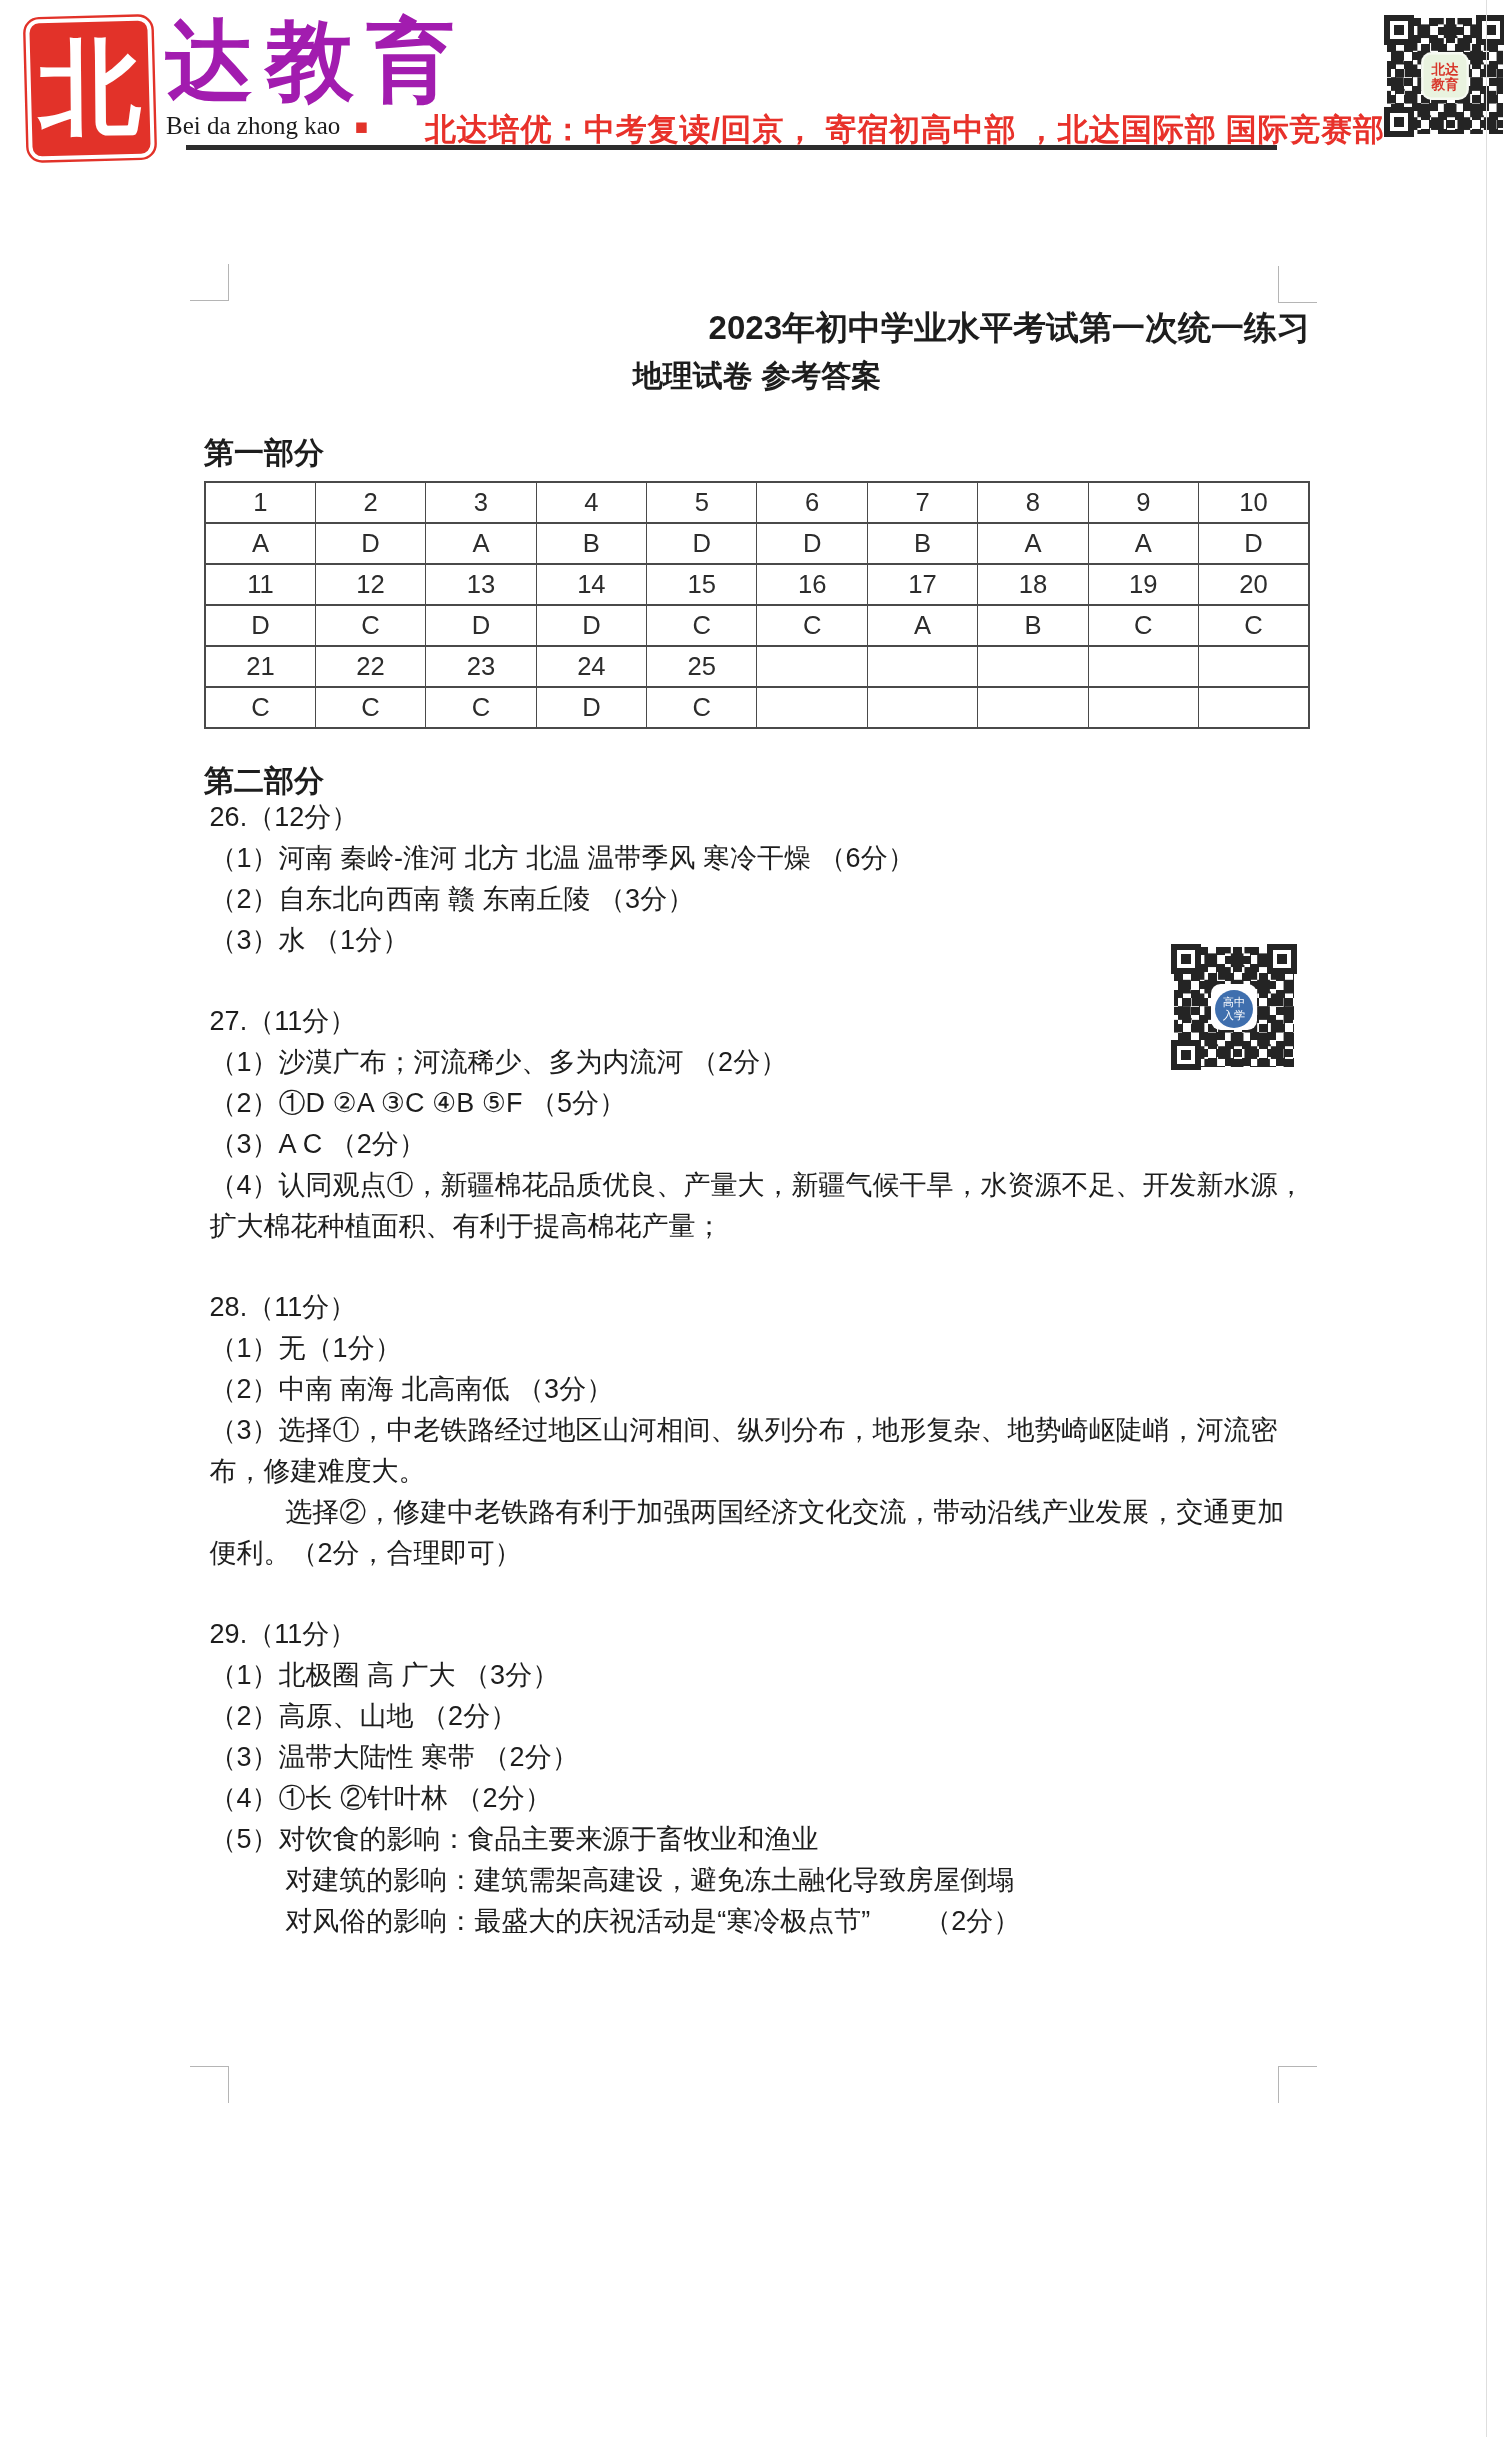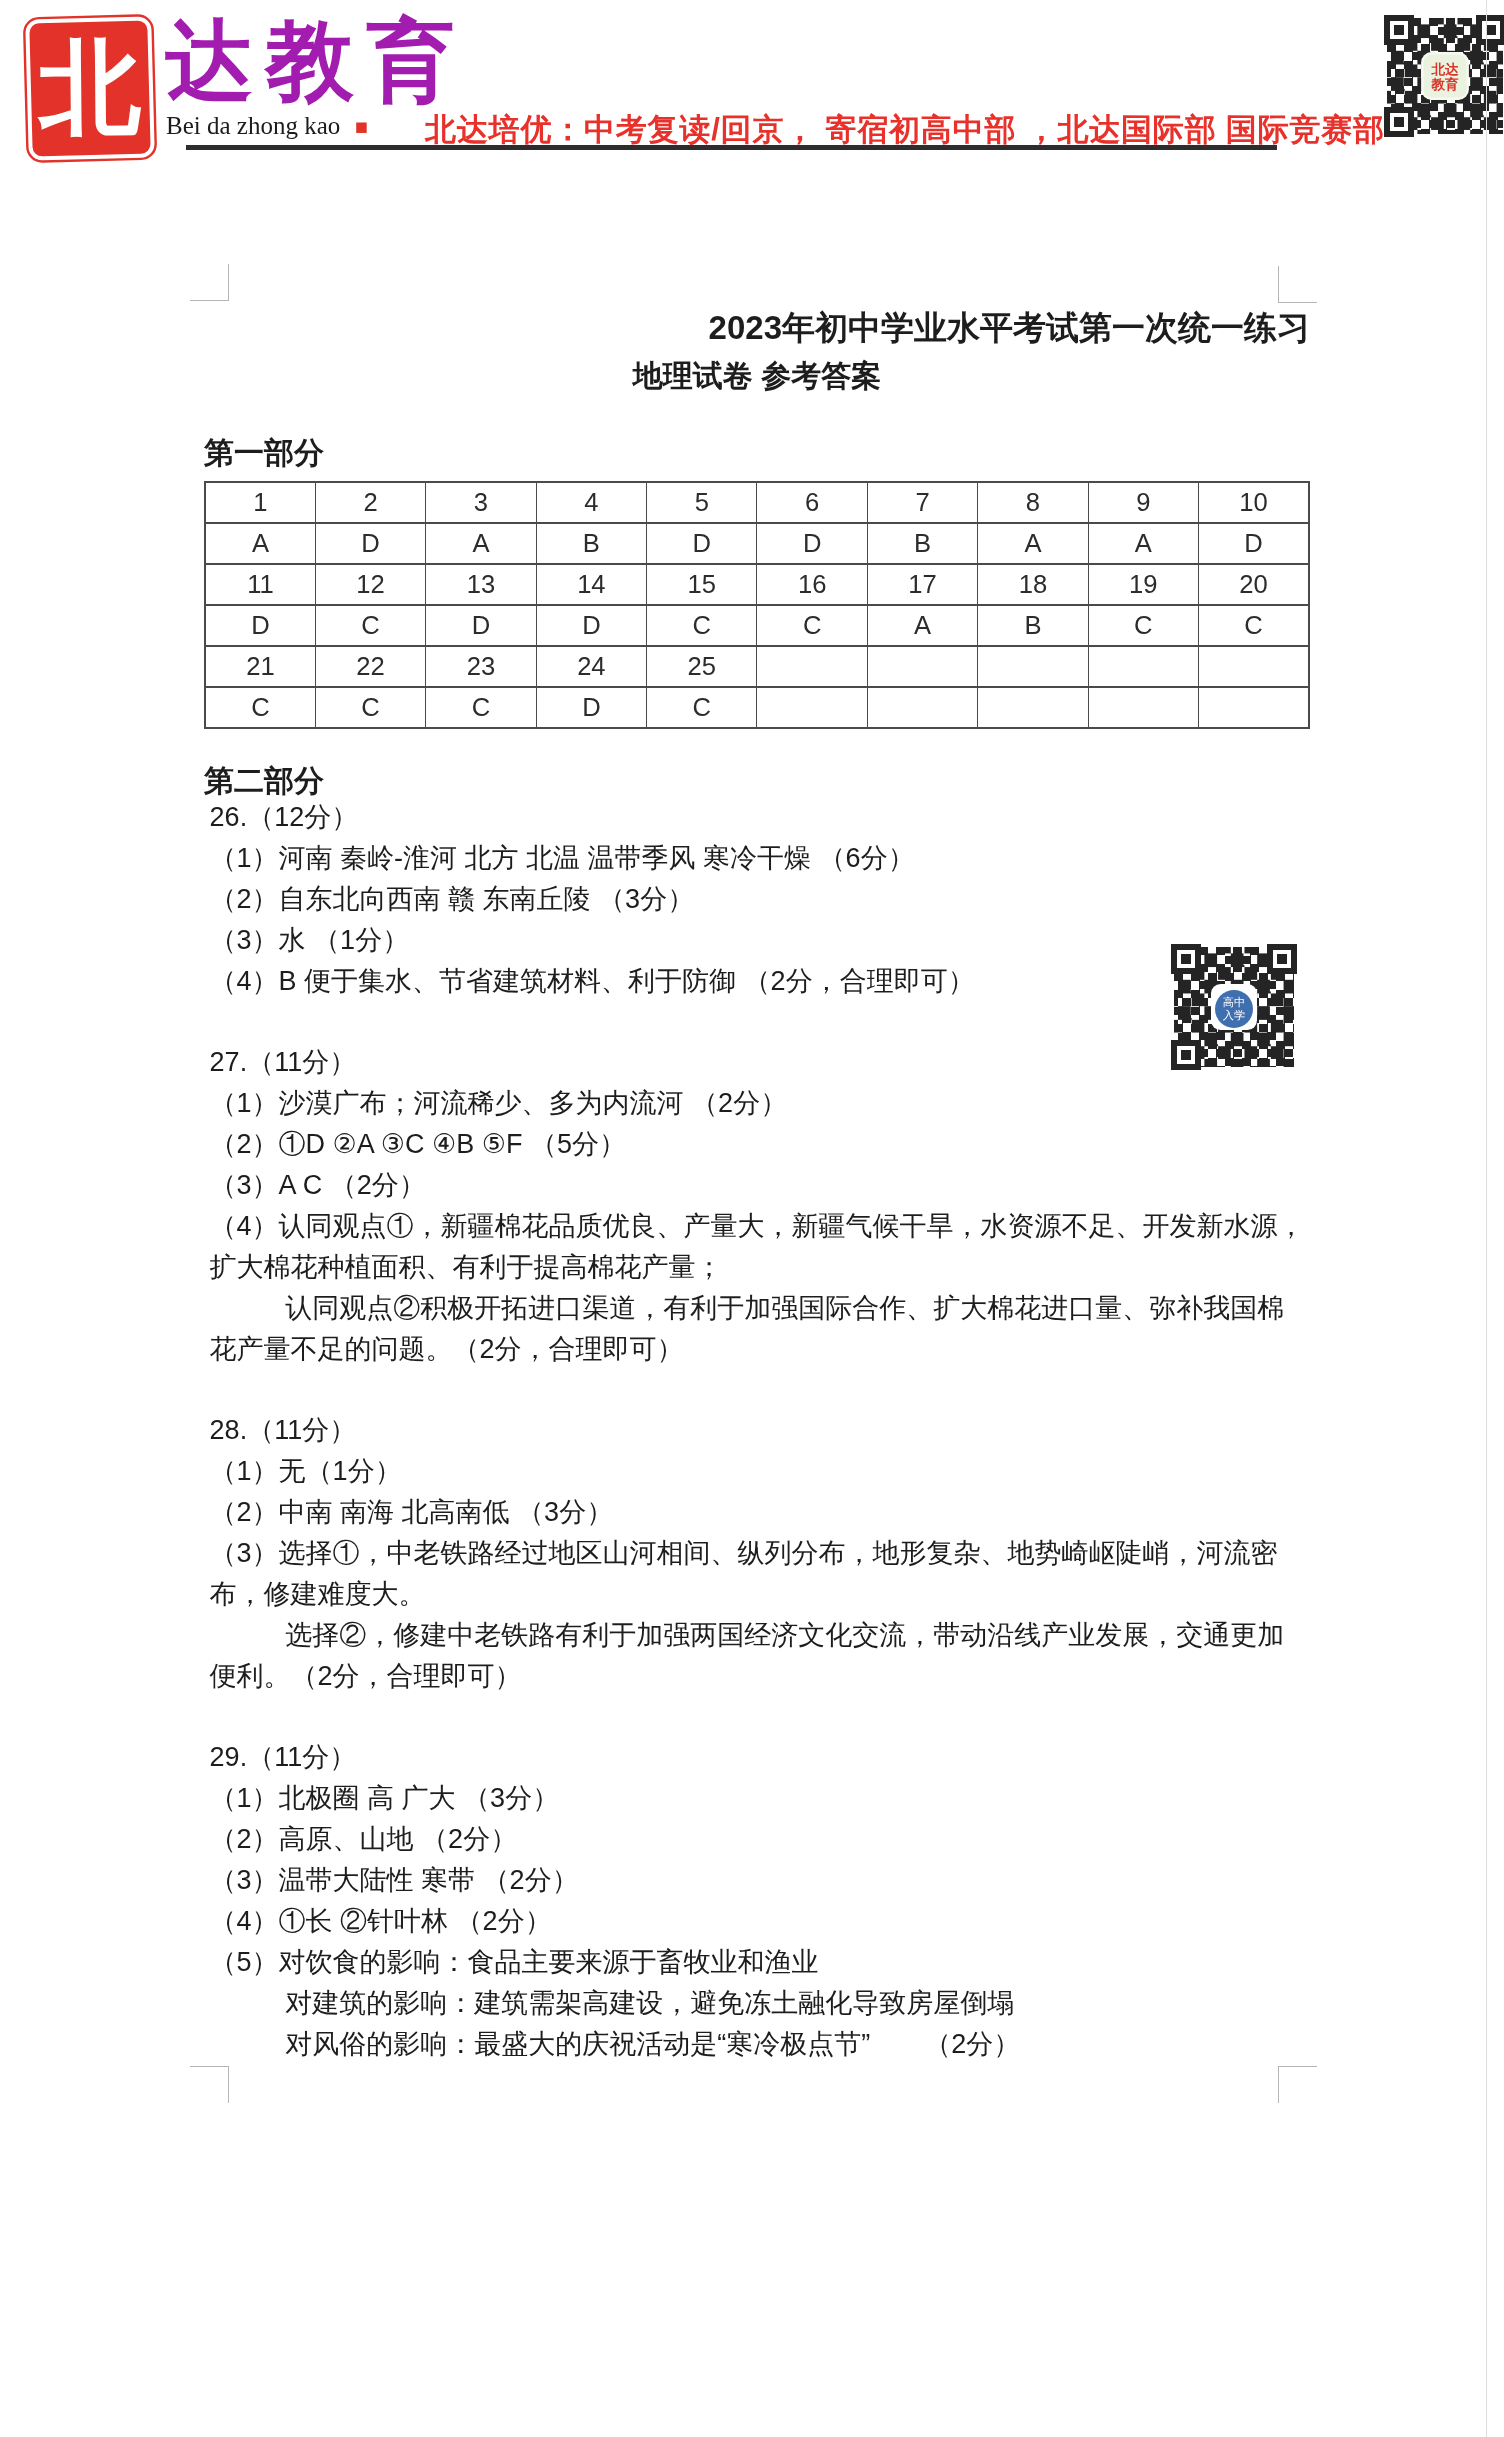--- a/index.html
+++ b/index.html
@@ -218,28 +218,26 @@
     </tr>
   </tbody>
     </table>
 
   <div class="part-label p2">第二部分</div>
 
   <div class="line">26.（12分）</div>
   <div class="line">（1）河南 秦岭-淮河 北方 北温 温带季风 寒冷干燥 （6分）</div>
   <div class="line">（2）自东北向西南 赣 东南丘陵 （3分）</div>
   <div class="line">（3）水 （1分）</div>
-  <div class="line">（4）B 便于集水、节省建筑材料、利于防御 （2分，合理即可）</div>
 
   <div class="line q-gap">27.（11分）</div>
   <div class="line">（1）沙漠广布；河流稀少、多为内流河 （2分）</div>
   <div class="line">（2）①D ②A ③C ④B ⑤F （5分）</div>
   <div class="line">（3）A C （2分）</div>
   <div class="line">（4）认同观点①，新疆棉花品质优良、产量大，新疆气候干旱，水资源不足、开发新水源，扩大棉花种植面积、有利于提高棉花产量；</div>
-  <div class="line indent">认同观点②积极开拓进口渠道，有利于加强国际合作、扩大棉花进口量、弥补我国棉花产量不足的问题。（2分，合理即可）</div>
 
   <div class="line q-gap">28.（11分）</div>
   <div class="line">（1）无（1分）</div>
   <div class="line">（2）中南 南海 北高南低 （3分）</div>
   <div class="line">（3）选择①，中老铁路经过地区山河相间、纵列分布，地形复杂、地势崎岖陡峭，河流密布，修建难度大。</div>
   <div class="line indent">选择②，修建中老铁路有利于加强两国经济文化交流，带动沿线产业发展，交通更加便利。（2分，合理即可）</div>
 
   <div class="line q-gap">29.（11分）</div>
   <div class="line">（1）北极圈 高 广大 （3分）</div>
   <div class="line">（2）高原、山地 （2分）</div>

